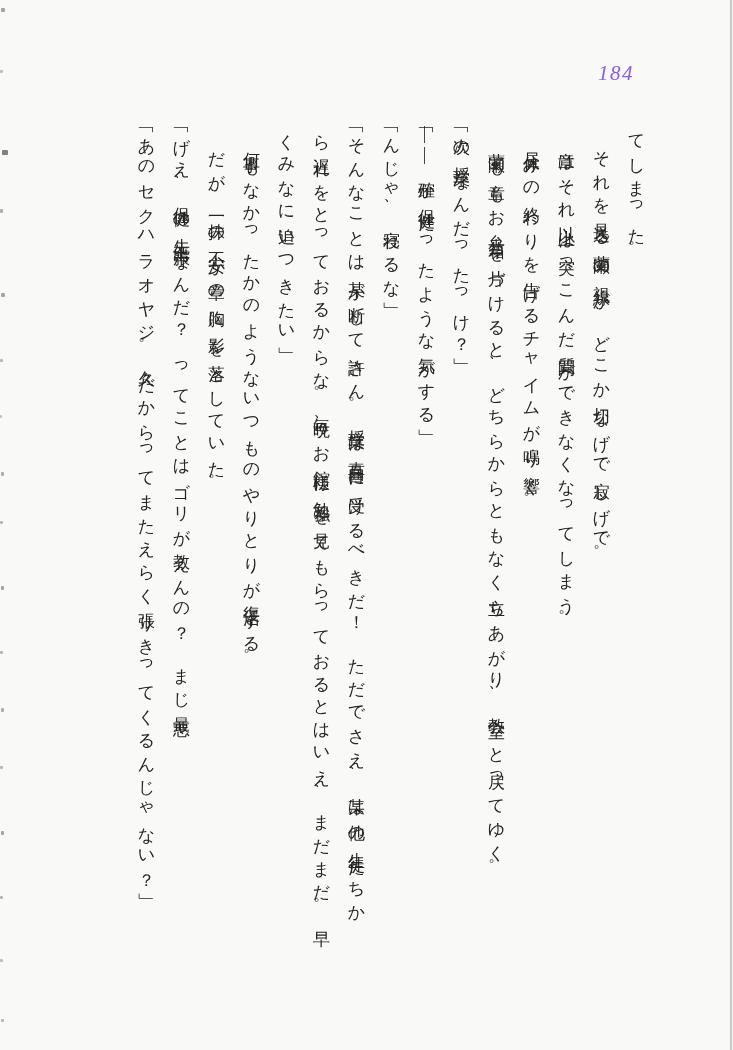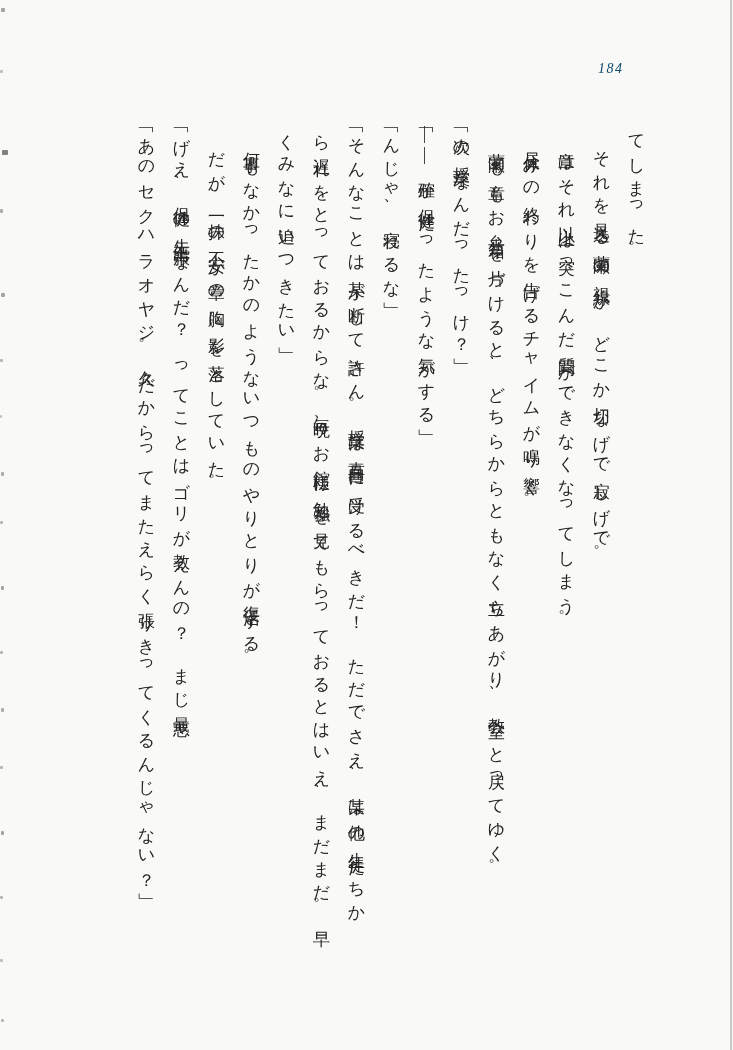--- a/index.html
+++ b/index.html
@@ -6,24 +6,24 @@
   .page {
     position:relative;
     width:733px; height:1050px;
     background:#f9f9f7;
     overflow:hidden;
     font-family:"Liberation Serif","DejaVu Serif",serif;
   }
   .page-number {
     position:absolute;
     top:61px; left:598px;
-    font-size:14px;
+    font-size:21px;
     font-style:italic;
     letter-spacing:1.5px;
-    color:#0c4a6e;
+    color:#8b5cf6;
   }
   .text-area {
     position:absolute;
     top:122px; right:79px;
     width:562px; height:800px;
     writing-mode:vertical-rl;
     text-orientation:mixed;
     font-size:17px;
     line-height:35px;
     letter-spacing:4px;

